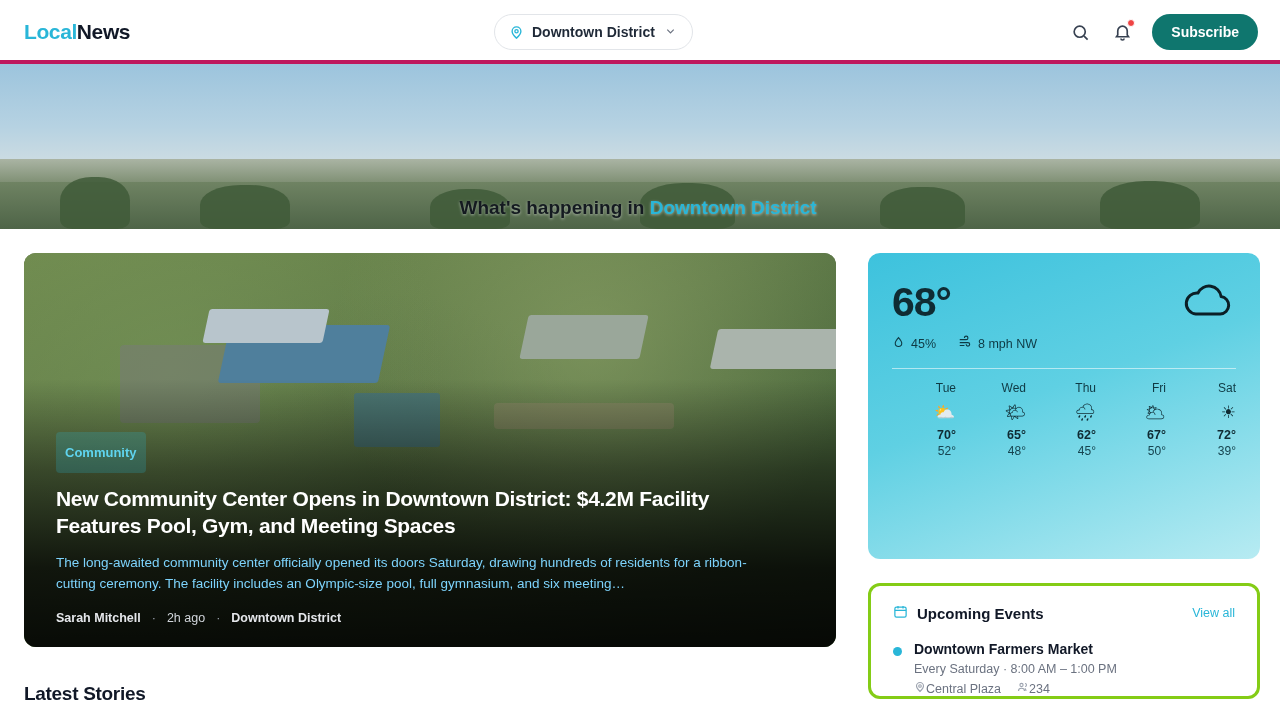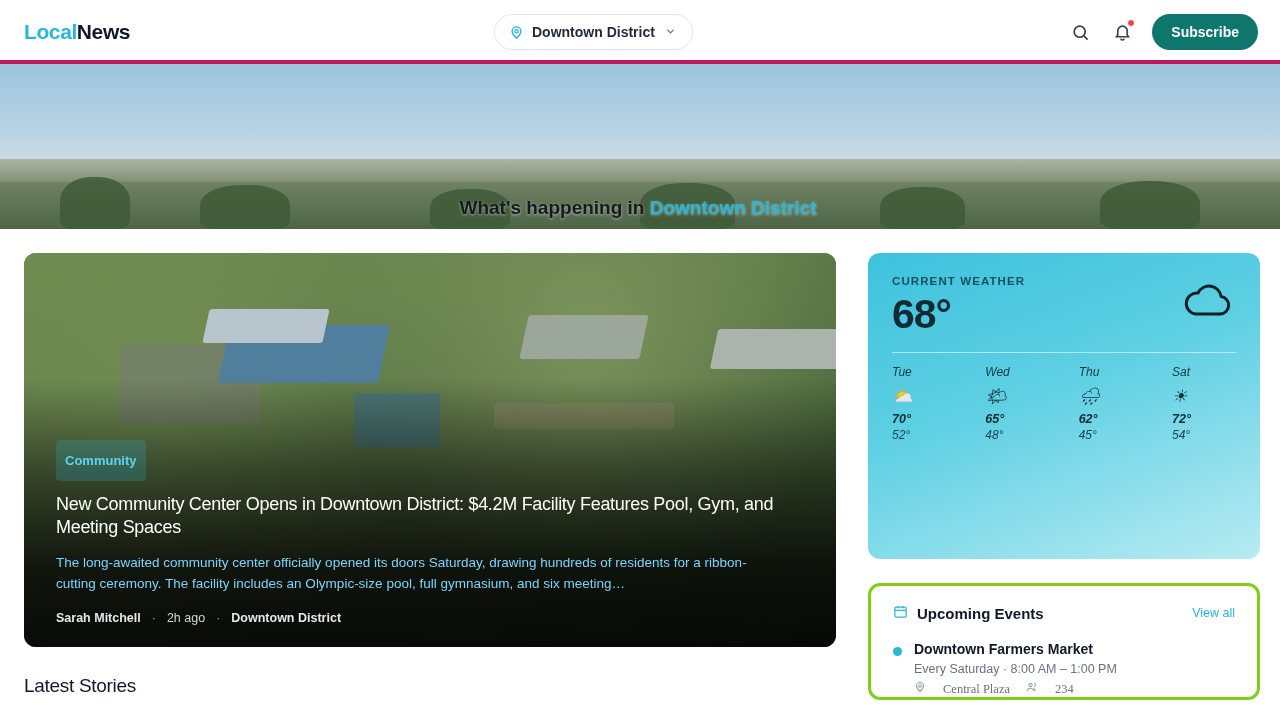--- a/index.html
+++ b/index.html
@@ -154,21 +154,21 @@
     display: inline-block;
     background: rgba(41,182,216,0.22);
     color: #5fd4ef;
     font-size: 13px; font-weight: bold;
     padding: 13px 9px;
     border-radius: 4px;
     margin-bottom: 12px;
   }
   .feature-headline {
     color: #fff;
-    font-size: 18px; font-weight: normal;
+    font-size: 21px; font-weight: bold;
     line-height: 1.32;
     letter-spacing: -0.3px;
     max-width: 740px;
   }
   .feature-excerpt {
     color: #7dd3fc;
     font-size: 13.5px;
     line-height: 1.55;
     margin-top: 13px;
     max-width: 720px;
@@ -176,22 +176,22 @@
   .feature-meta {
     margin-top: 16px;
     color: #e5e7eb;
     font-size: 12.5px; font-weight: bold;
     display: flex; align-items: center; gap: 11px;
   }
   .feature-meta .dot { color: #9ca3af; font-weight: normal; }
   .feature-meta .soft { font-weight: normal; color: #d1d5db; }
 
   .latest-title {
-    margin-top: 28px;
-    font-size: 19px; font-weight: normal;
+    margin-top: 36px;
+    font-size: 19px; font-weight: bold;
     letter-spacing: -0.3px;
   }
 
   
   .weather {
     width: 392px; height: 306px;
     border-radius: 12px;
     padding: 22px 24px 0 24px;
     position: relative;
     background: linear-gradient(160deg, #3dc2dd 0%, #5fd0e3 45%, #b7ebf2 100%);
@@ -222,21 +222,21 @@
     width: 56px; height: 42px; color: #0b1f26;
   }
   .wx-divider {
     margin-top: 16px;
     border-top: 1px solid rgba(255,255,255,0.55);
   }
   .forecast {
     display: flex; justify-content: space-between;
     margin-top: 12px;
   }
-  .fc-day { width: 64px; text-align: left; font-style: italic; }
+  .fc-day { width: 64px; text-align: right; }
   .fc-name { font-size: 12px; color: #0f3a44; }
   .fc-ico { font-size: 17px; margin: 7px 0 5px; }
   .fc-hi { font-size: 12.5px; font-weight: bold; }
   .fc-lo { font-size: 12px; color: #16444f; margin-top: 2px; }
 
   
   .events {
     width: 392px;
     margin-top: 24px;
     border: 3px solid #84cc16;
@@ -260,21 +260,21 @@
   .ev-bullet {
     width: 9px; height: 9px; border-radius: 50%;
     background: #29b6d8; margin-top: 6px; flex: none;
   }
   .ev-name { font-size: 14px; font-weight: bold; }
   .ev-when { font-size: 12.5px; color: #6b7280; margin-top: 5px; }
   .ev-where {
     font-size: 12.5px; color: #6b7280; margin-top: 5px;
     display: flex; align-items: center; gap: 16px;
   }
-  .ev-where .bit { display: inline-flex; align-items: center; gap: 17px; font-family: Liberation Serif, serif; }
+  .ev-where .bit { display: inline-flex; align-items: center; gap: 0; }
   .mini-ico { width: 12px; height: 12px; color: #9ca3af; }
 </style>
 </head>
 <body>
 
 <div class="header">
   <div class="logo">
     <span class="local">Local</span><span class="news">News</span>
   </div>
 
@@ -355,22 +355,41 @@
         </div>
       </div>
     </div>
 
     <div class="latest-title">Latest Stories</div>
   </div>
 
   <div class="col-right">
 
     <div class="weather">
-      <div class="weather-label">CURRENT WEATHER</div>
       <div class="temp">68°</div>
+      <div class="wx-stats">
+        <span class="v">
+          <span>
+            <svg width="13" height="13" viewBox="0 0 24 24" fill="none" stroke="currentColor" stroke-width="2">
+              <path d="M12 3s6 6.7 6 10.5A6 6 0 0 1 6 13.5C6 9.7 12 3 12 3z"></path>
+            </svg>
+          </span>
+          <span>45%</span>
+        </span>
+        <span class="v">
+          <span>
+            <svg width="14" height="14" viewBox="0 0 24 24" fill="none" stroke="currentColor" stroke-width="2">
+              <path d="M3 8h11a3 3 0 1 0-3-3"></path>
+                <path d="M3 13h14a3 3 0 1 1-3 3"></path>
+                <path d="M3 18h8"></path>
+            </svg>
+          </span>
+          <span>8 mph NW</span>
+        </span>
+      </div>
       <span>
         <svg class="cloud-icon" viewBox="0 0 64 48" fill="none" stroke="currentColor" stroke-width="3.4" stroke-linejoin="round">
           <path d="M18 40h28a10 10 0 0 0 1-19.9A14 14 0 0 0 20.5 16 11 11 0 0 0 18 40z"></path>
         </svg>
       </span>
 
       <div class="wx-divider"></div>
       <div class="forecast">
         <div class="fc-day">
           <div class="fc-name">Tue</div>
@@ -384,24 +403,30 @@
           <div class="fc-hi">65°</div>
           <div class="fc-lo">48°</div>
         </div>
         <div class="fc-day">
           <div class="fc-name">Thu</div>
           <div class="fc-ico">🌧</div>
           <div class="fc-hi">62°</div>
           <div class="fc-lo">45°</div>
         </div>
         <div class="fc-day">
+          <div class="fc-name">Fri</div>
+          <div class="fc-ico">🌥</div>
+          <div class="fc-hi">67°</div>
+          <div class="fc-lo">50°</div>
+        </div>
+        <div class="fc-day">
           <div class="fc-name">Sat</div>
           <div class="fc-ico">☀</div>
           <div class="fc-hi">72°</div>
-          <div class="fc-lo">54°</div>
+          <div class="fc-lo">39°</div>
         </div>
       </div>
     </div>
 
     <div class="events">
       <div class="events-head">
         <div class="events-title">
           <span>
             <svg class="cal-icon" viewBox="0 0 24 24" fill="none" stroke="currentColor" stroke-width="2">
               <rect x="3" y="5" width="18" height="16" rx="2.5"></rect>

